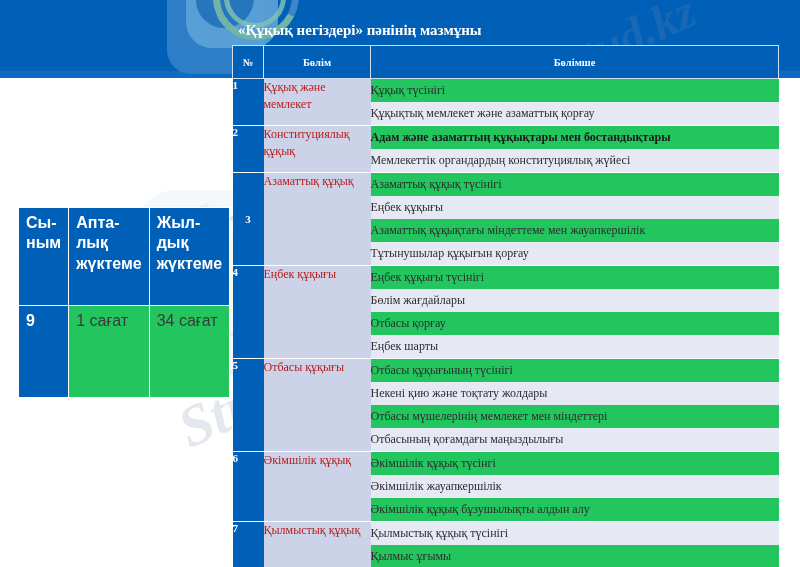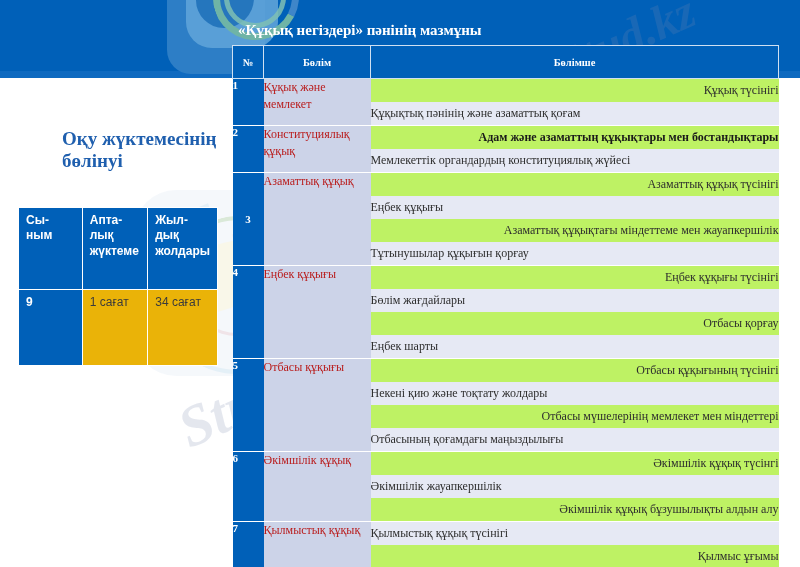--- a/index.html
+++ b/index.html
@@ -110,35 +110,35 @@
   }
 
   .load-table{
     position:absolute;left:18px;top:207px;
     border-collapse:collapse;
     width:200px;
     font-family:"Liberation Sans", sans-serif;
   }
   .load-table td{
     vertical-align:top;
-    padding:5px 7px 4px 7px;
-    font-size:12px;
+    padding:5px 7px 20px 7px;
+    font-size:16px;
     line-height:1.28;
   }
   .load-table .hcell{
     background:#0060b8;color:#ffffff;font-weight:bold;
     height:72px;width:33%;
     border:1px solid #ffffff;
   }
   .load-table .grade{
     background:#0060b8;color:#ffffff;font-weight:bold;
     height:66px;border:1px solid #ffffff;
   }
   .load-table .val{
-    background:#eab308;color:#3b3b3b;
+    background:#22c55e;color:#3b3b3b;
     height:66px;border:1px solid #ffffff;
   }
 
   
   .content-wrap{position:absolute;left:232px;top:22px;width:546px;}
   .content-title{
     color:#ffffff;font-weight:bold;font-size:15px;
     font-family:"Liberation Serif", serif;
     margin:0 0 6px 6px;white-space:nowrap;
   }
@@ -179,21 +179,21 @@
     padding:4px 6px 0 7px;
     line-height:1.45;
   }
 
   td.sub-cell{
     font-size:12px;color:#2e2e2e;
     padding:3px 6px 3px 8px;
     height:23px;
     line-height:1.35;
   }
-  td.sub-cell.band-a{background:#bef264;text-align:right;}
+  td.sub-cell.band-a{background:#22c55e;}
   td.sub-cell.band-b{background:#e6e9f4;}
   td.sub-cell.bold{font-weight:bold;color:#1a1a1a;}
 
   tr.sep td{border-top:1px solid #ffffff;}
 </style>
 </head>
 <body>
 
 <div id="slide">
 
@@ -215,28 +215,27 @@
     <div class="beak"></div>
   </div>
 
   <div class="wm wm1">Stud.kz</div>
   <div class="wm wm2">Stud.kz</div>
   <div class="wm wm3">Stud.kz</div>
   <div class="wm wm4">Stud.kz</div>
   <div class="wm wm5">Stud.kz</div>
   <div class="wm wm6">Stud.kz</div>
 
-  <div class="left-title">Оқу жүктемесінің бөлінуі</div>
 
   <table class="load-table">
     <tbody>
       <tr>
         <td class="hcell">Сы-ным</td>
         <td class="hcell">Апта-лық жүктеме</td>
-        <td class="hcell">Жыл-дық жолдары</td>
+        <td class="hcell">Жыл-дық жүктеме</td>
       </tr>
       <tr>
         <td class="grade">9</td>
         <td class="val">1 сағат</td>
         <td class="val">34 сағат</td>
       </tr>
     </tbody>
   </table>
 
   <div class="content-wrap">
@@ -255,21 +254,21 @@
           <th>Бөлімше</th>
         </tr>
       </thead>
       <tbody id="curriculum-body">
           <tr>
             <td class="no-cell" rowspan="2">1</td>
             <td class="sec-cell" rowspan="2">Құқық және мемлекет</td>
             <td class="sub-cell band-a">Құқық түсінігі</td>
           </tr>
           <tr>
-            <td class="sub-cell band-b">Құқықтық пәнінің және азаматтық қоғам</td>
+            <td class="sub-cell band-b">Құқықтық мемлекет және азаматтық қорғау</td>
           </tr>
           <tr class="sep">
             <td class="no-cell" rowspan="2">2</td>
             <td class="sec-cell" rowspan="2">Конституциялық құқық</td>
             <td class="sub-cell band-a bold">Адам және азаматтың құқықтары мен бостандықтары</td>
           </tr>
           <tr>
             <td class="sub-cell band-b">Мемлекеттік органдардың конституциялық жүйесі</td>
           </tr>
           <tr class="sep">

